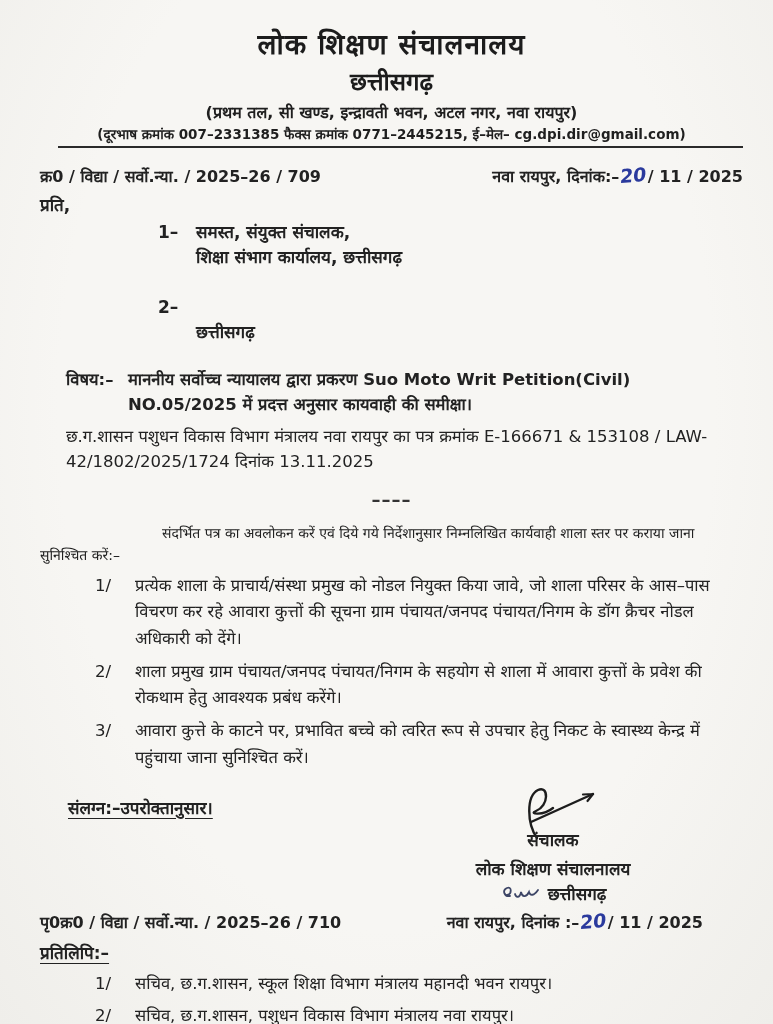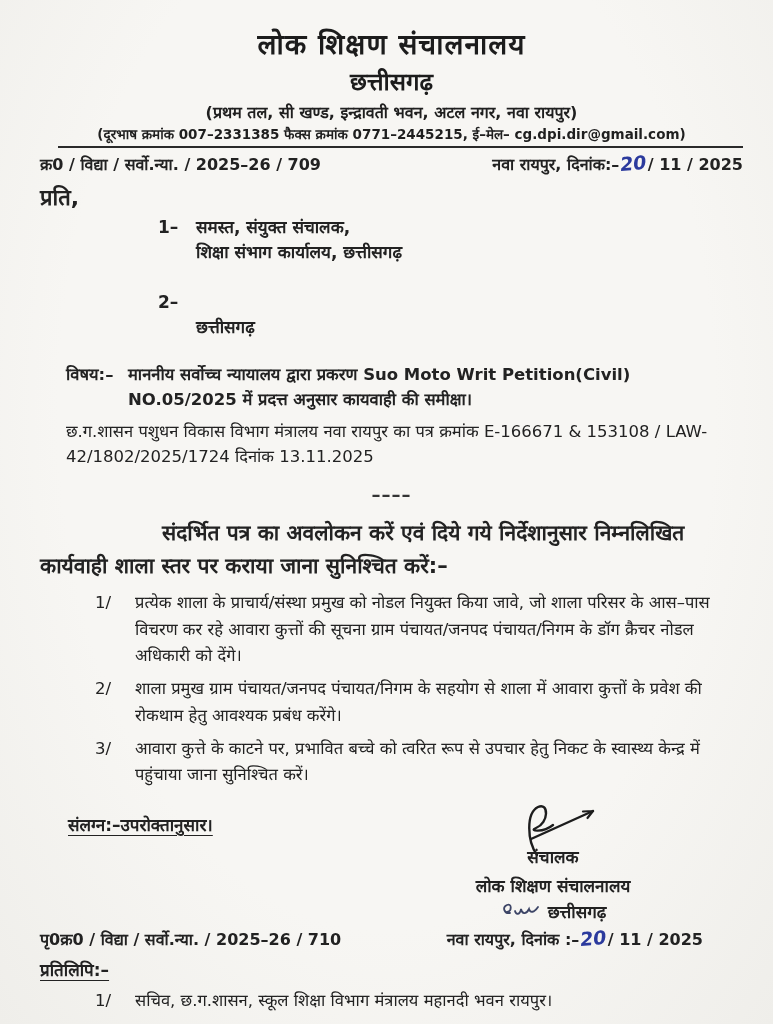--- a/index.html
+++ b/index.html
@@ -17,40 +17,40 @@
     box-sizing:border-box;
     padding:24px 30px 10px 40px;
   }
   .center{text-align:center;}
   .org-title{font-size:28px;font-weight:700;letter-spacing:1px;color:#1c1c1c;}
   .state-title{font-size:24px;font-weight:700;margin-top:2px;color:#1c1c1c;}
   .addr-line{font-size:16px;font-weight:700;margin-top:4px;color:#1f1f1f;}
   .contact-line{font-size:13.5px;font-weight:700;margin-top:2px;color:#1f1f1f;}
   .head-rule{border:0;border-top:2.2px solid #2a2a2a;margin:3px 0 0 18px;}
   .row{display:flex;justify-content:space-between;align-items:baseline;}
-  .ref-row{margin-top:4px;font-size:16px;font-weight:600;align-items:flex-end;}
+  .ref-row{margin-top:16px;font-size:16px;font-weight:600;align-items:flex-end;}
   .hand{
     color:#2b3a9d;
     display:inline-block;
     font-weight:700;
     font-size:19px;
     transform:rotate(-5deg) skewX(-10deg);
     margin:0 1px;
   }
-  .salutation{font-size:22px;font-weight:600;margin-top:6px;}
+  .salutation{font-size:17px;font-weight:600;margin-top:6px;}
   .recipient{display:flex;margin-left:118px;margin-top:4px;font-size:17px;font-weight:600;line-height:1.45;}
   .recipient .num{width:38px;flex:0 0 38px;}
   .recipient.second{margin-top:26px;}
   .labelled{display:flex;font-size:16.5px;line-height:1.55;margin-top:6px;}
   .labelled .lbl{flex:0 0 62px;font-weight:700;margin-left:26px;}
   .labelled .txt{flex:1;padding-right:20px;}
   .subject-block{margin-top:22px;font-weight:700;justify-content:flex-end;}
   .ref-block .txt{font-weight:500;margin-left:26px;}
   .dash-sep{ text-align:center;font-size:18px;font-weight:700;letter-spacing:1px;margin-top:14px;color:#333;}
-  .intro{font-size:21px;line-height:1.6;margin-top:12px;text-indent:122px;font-weight:700;}
+  .intro{font-size:14px;line-height:1.6;margin-top:12px;text-indent:122px;font-weight:400;}
   .directive{display:flex;font-size:16.5px;line-height:1.62;margin-top:6px;font-weight:500;}
   .directive .num{flex:0 0 40px;margin-left:55px;}
   .directive .txt{flex:1;padding-right:28px;}
   .enclosure-sig-row{display:flex;justify-content:space-between;margin-top:10px;}
   .enclosure{
     font-size:17px;font-weight:700;
     text-decoration:underline;
     text-underline-offset:4px;
     margin-top:14px;margin-left:28px;
     align-self:flex-start;

